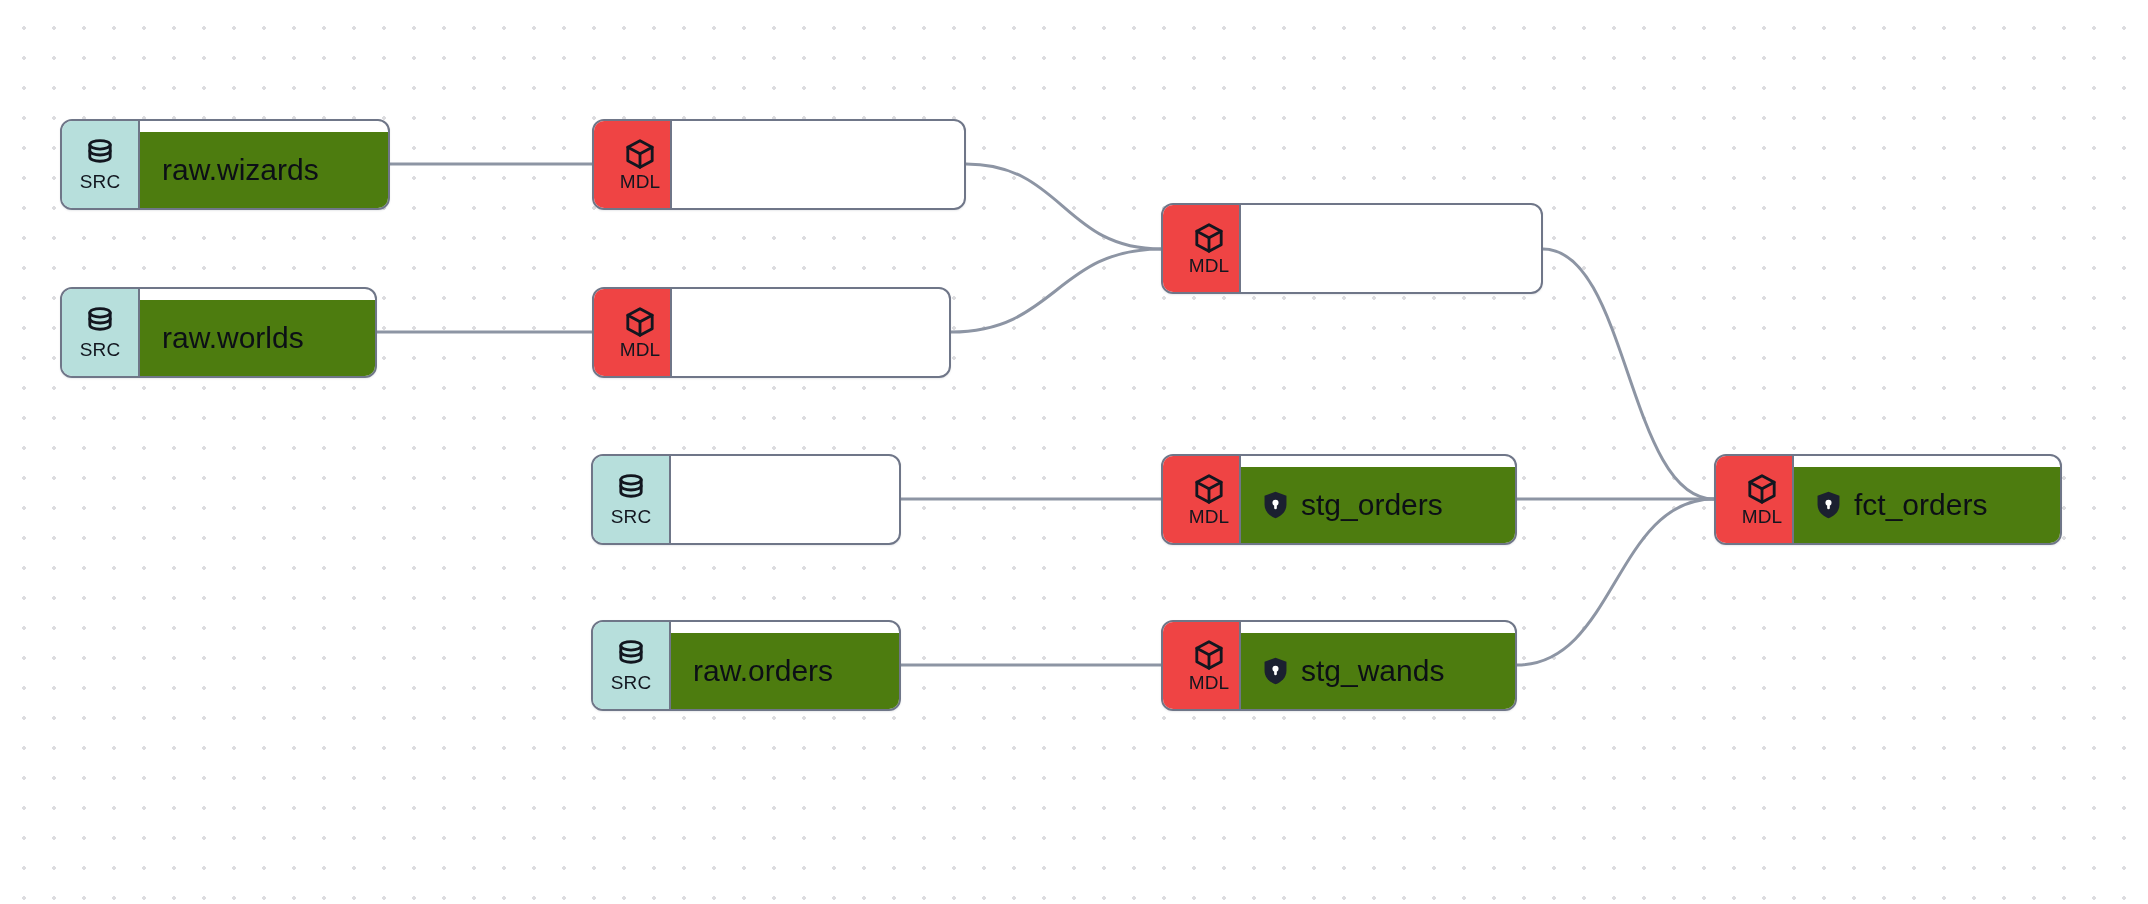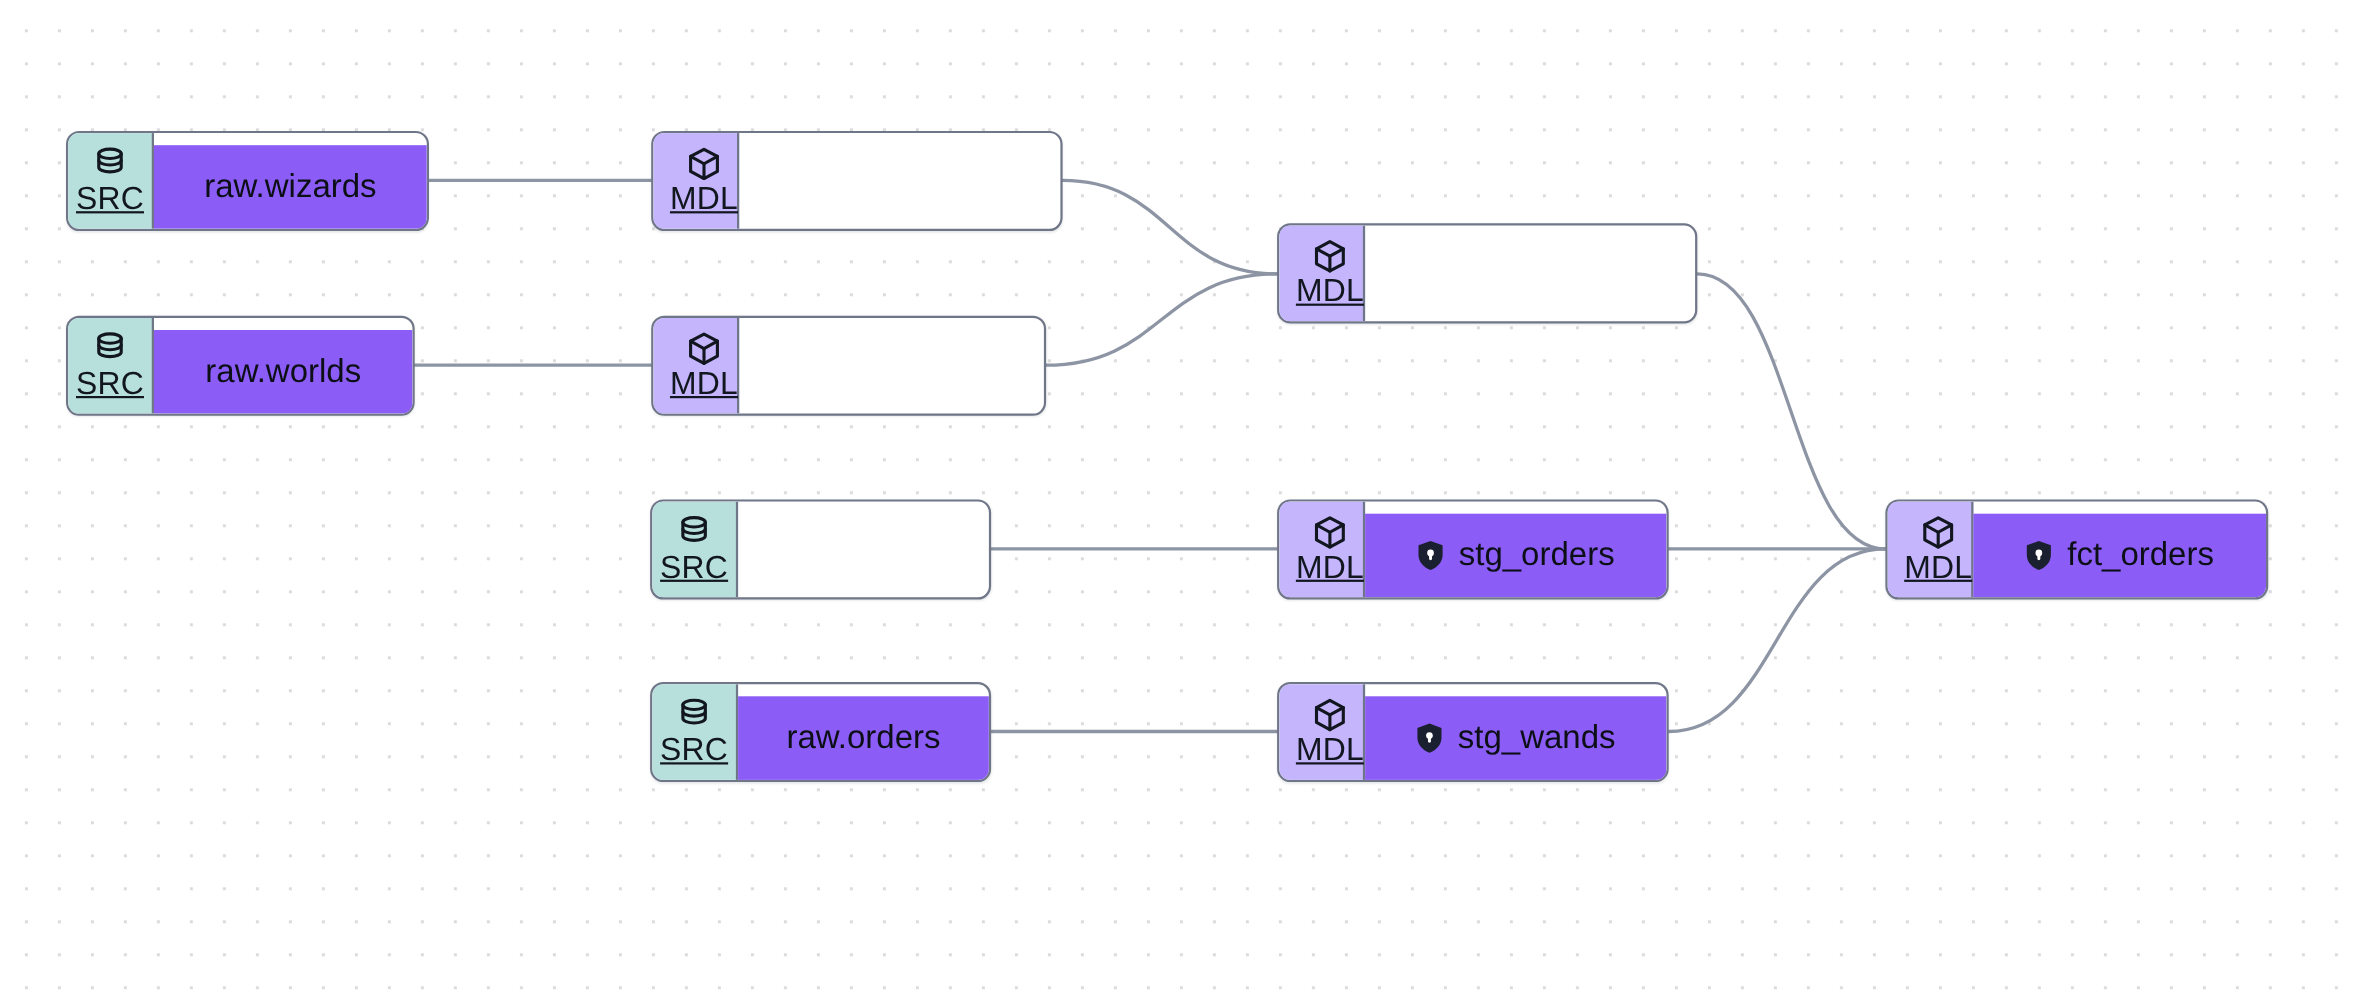--- a/index.html
+++ b/index.html
@@ -48,41 +48,39 @@
     display: flex;
     flex-direction: column;
     align-items: center;
     justify-content: center;
     gap: 1px;
     padding: 6px 0 7px 0;
     border-right: 2.5px solid #6f7688;
     box-sizing: border-box;
   }
   .node-badge.src { background: #b7dfdc; }
-  .node-badge.mdl { background: #c4b5fd; padding-left: 16px; }
+  .node-badge.mdl { background: #ef4444; padding-left: 16px; }
   .badge-icon {
     display: block;
     line-height: 0;
   }
   .badge-text {
-    font-size: 29px;
+    font-size: 19px;
     line-height: 1;
     color: #12161f;
     letter-spacing: 0.2px;
     font-family: "Liberation Sans", sans-serif;
-    text-decoration: underline;
   }
   .node-body {
     flex: 1 1 auto;
     display: flex;
     align-items: center;
-    justify-content: center;
     gap: 13px;
     padding: 0 22px;
-    background: #8b5cf6;
+    background: #4d7c0f;
     margin-top: 11px;
   }
   .node-label {
     font-size: 30px;
     color: #0c0f16;
     white-space: nowrap;
     line-height: 1;
     font-family: "Liberation Sans", sans-serif;
   }
   .shield-icon {

